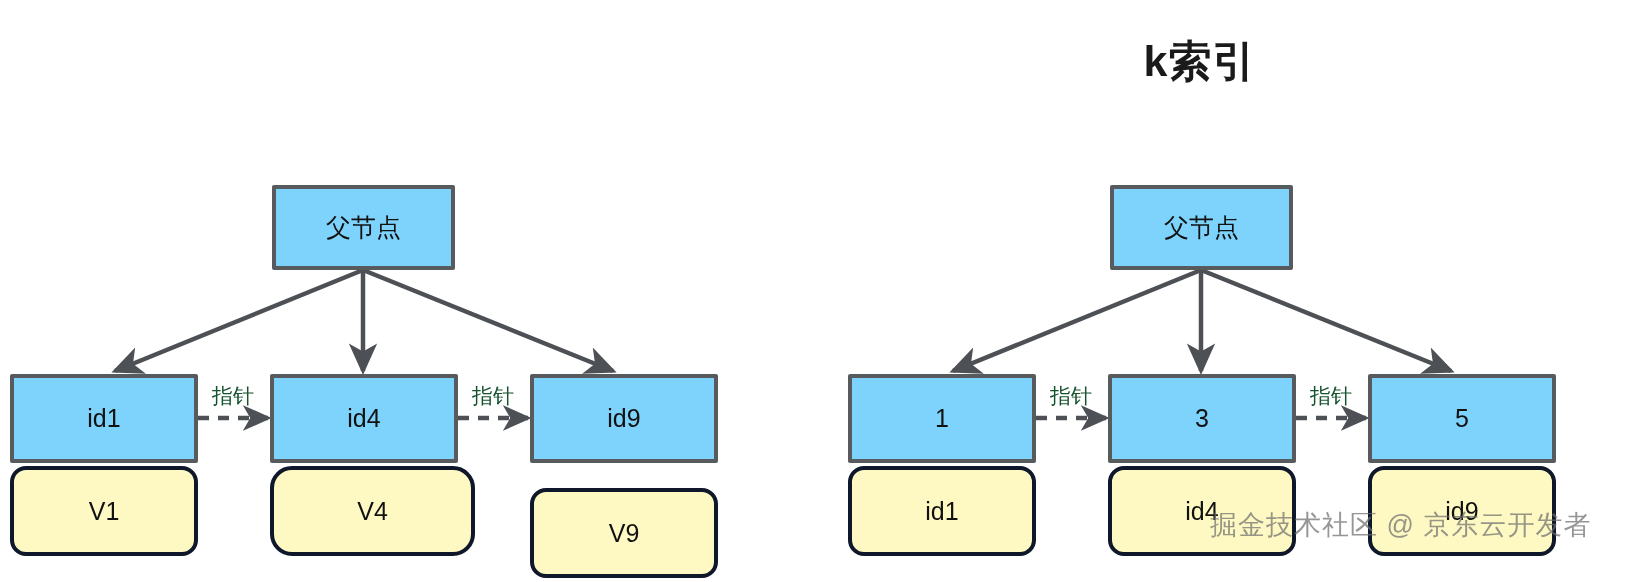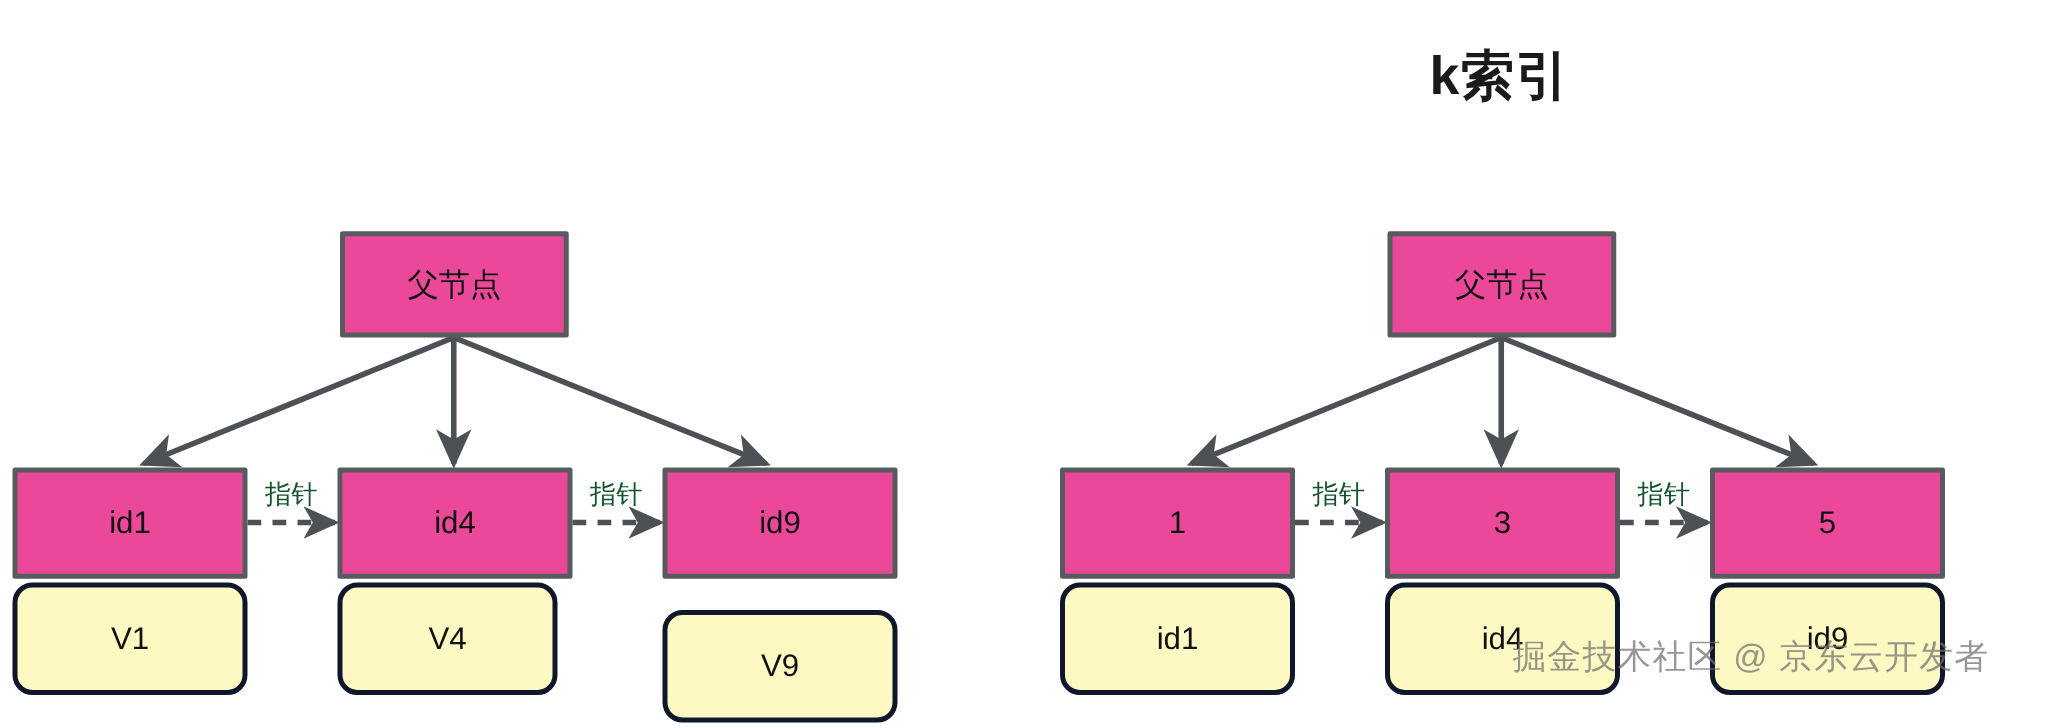--- a/index.html
+++ b/index.html
@@ -44,21 +44,21 @@
   .node {
     position: absolute;
     box-sizing: border-box;
     display: flex;
     align-items: center;
     justify-content: center;
     color: #111111;
     white-space: nowrap;
   }
   .node-blue {
-    background: #ec4899;
+    background: #7dd3fc;
     border: 4px solid #585B5E;
     border-radius: 2px;
     font-size: 25px;
   }
   .node-green {
     background: #fef9c3;
     border: 4px solid #0f172a;
     border-radius: 16px;
     font-size: 25px;
   }
@@ -117,21 +117,21 @@
     </g>
   </svg>
 
 
   <div class="node node-blue parent-node" style="left:272px; top:185px; width:183px; height:85px;">父节点</div>
 
   <div class="node node-blue" style="left:10px; top:374px; width:188px; height:89px;">id1</div>
   <div class="node node-green" style="left:10px; top:466px; width:188px; height:90px;">V1</div>
 
   <div class="node node-blue" style="left:270px; top:374px; width:188px; height:89px;">id4</div>
-  <div class="node node-green" style="left:270px; top:466px; width:176px; height:90px;">V4</div>
+  <div class="node node-green" style="left:270px; top:466px; width:205px; height:90px;border-radius:22px;">V4</div>
 
   <div class="node node-blue" style="left:530px; top:374px; width:188px; height:89px;">id9</div>
   <div class="node node-green" style="left:530px; top:468px; width:188px; height:90px;margin-top:20px;">V9</div>
 
   <div class="ptr-label" style="left:198px; top:385px; width:70px;">指针</div>
   <div class="ptr-label" style="left:458px; top:385px; width:70px;">指针</div>
 
   <div class="title" id="title-right">k索引</div>
 
   <div class="node node-blue parent-node" style="left:1110px; top:185px; width:183px; height:85px;">父节点</div>

